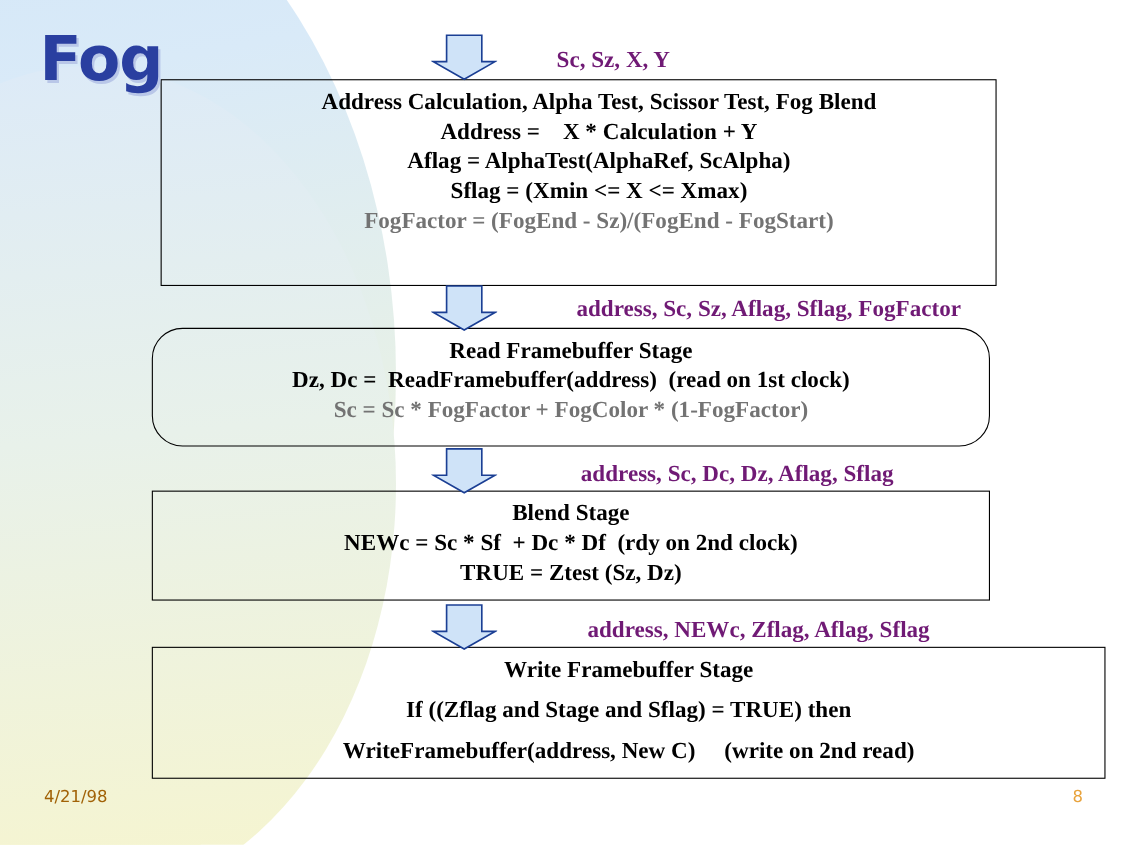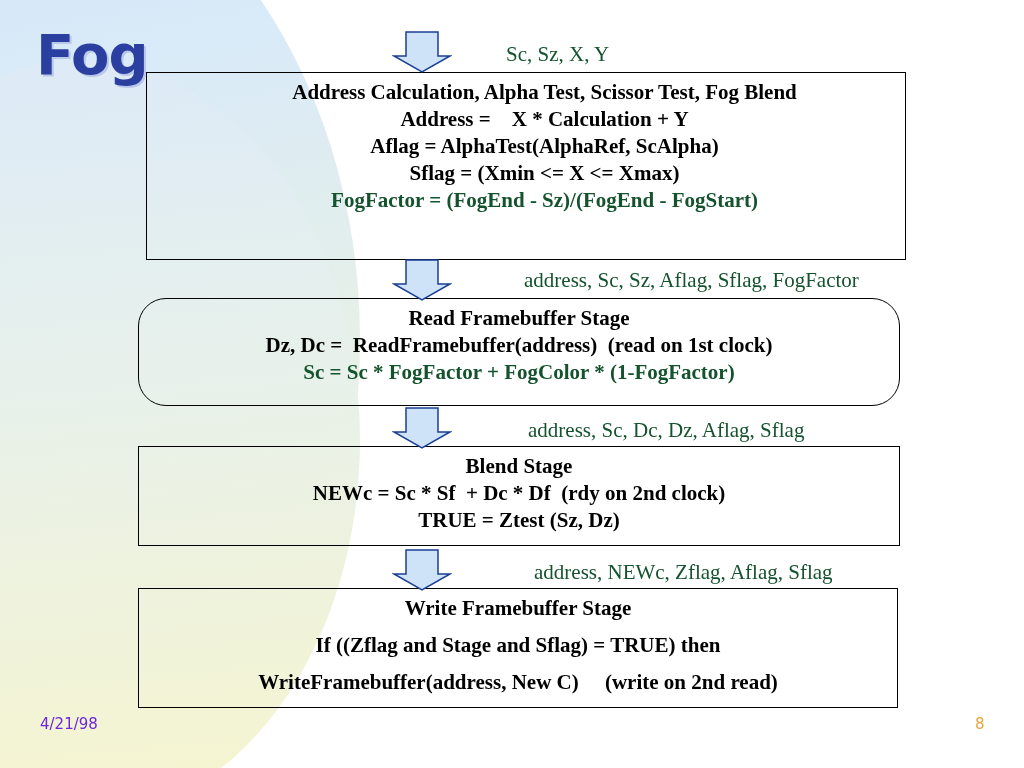--- a/index.html
+++ b/index.html
@@ -72,63 +72,63 @@
     text-align: center;
   }
   .stage-line {
     font-size: 21px;
     font-weight: bold;
     color: #000000;
     line-height: 1.28;
     white-space: pre;
   }
   .stage-line.red {
-    color: #14532d;
+    color: #737373;
   }
 
   .outlabel {
     position: absolute;
     font-size: 21px;
-    font-weight: normal;
-    color: #14532d;
+    font-weight: bold;
+    color: #701a75;
     white-space: pre;
     z-index: 6;
   }
 
   .arrow {
     position: absolute;
     width: 60px;
     height: 44px;
     z-index: 6;
   }
 
   .footer-date {
     position: absolute;
     left: 40px;
     top: 715px;
     font-family: "DejaVu Sans", sans-serif;
     font-size: 15px;
-    color: #6d28d9;
+    color: #a16207;
     z-index: 7;
   }
   .footer-page {
     position: absolute;
     left: 975px;
     top: 715px;
     font-family: "DejaVu Sans", sans-serif;
     font-size: 15px;
     color: #e8a33d;
     z-index: 7;
   }
 
   
   #stage0 { left: 146px; top: 72px;  width: 760px; height: 188px; padding-left: 37px; }
   #stage1 { left: 138px; top: 298px; width: 762px; height: 108px; border-radius: 28px; }
   #stage2 { left: 138px; top: 446px; width: 762px; height: 100px; }
-  #stage3 { left: 138px; top: 588px; width: 760px; height: 120px; }
+  #stage3 { left: 138px; top: 588px; width: 867px; height: 120px; }
 
   .stage-inner {
     padding-top: 6px;
   }
 </style>
 </head>
 <body>
 
 <div id="slide">
 

